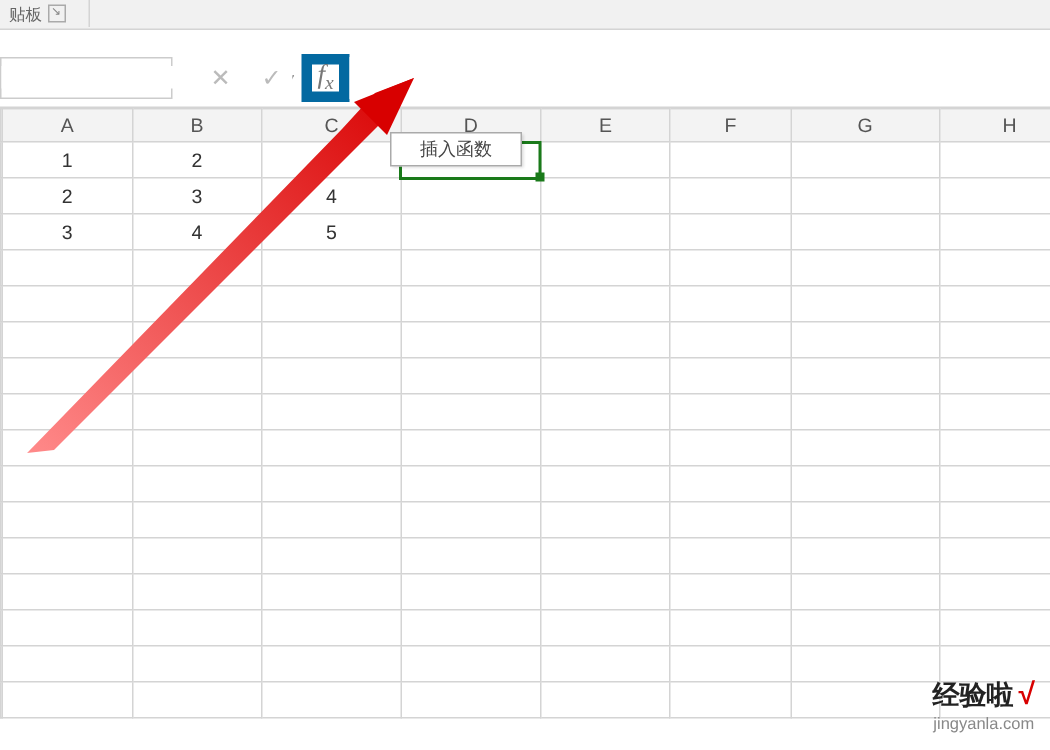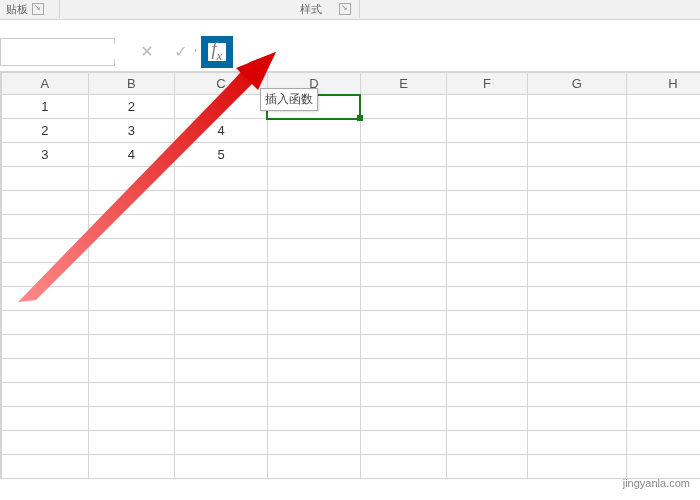--- a/index.html
+++ b/index.html
@@ -13,20 +13,21 @@
       position: relative;
     }
     
     .ribbon {
       height: 20px;
       background: #f1f1f1;
       border-bottom: 1px solid #d4d4d4;
       display: flex;
       align-items: flex-start;
       position: relative;
+      gap: 32px;
     }
     .ribbon-group {
       display: flex;
       align-items: center;
       height: 18px;
       border-right: 1px solid #d4d4d4;
       position: relative;
       color: #666;
       font-size: 11px;
     }
@@ -158,21 +159,21 @@
       height: 6px;
       background: #1a7a1a;
     }
     
     .tooltip {
       position: absolute;
       left: 260px;
       top: 88px;
       background: #fff;
       border: 1px solid #aaa;
-      padding: 2px 4px;
+      padding: 2px 19px;
       font-size: 12px;
       color: #444;
       box-shadow: 1px 1px 2px rgba(0,0,0,0.15);
       z-index: 10;
     }
     
     .arrow {
       position: absolute;
       top: 42px;
       left: 18px;
@@ -197,33 +198,30 @@
       color: #222;
     }
     .watermark .check {
       color: #d80000;
       font-size: 20px;
       font-weight: bold;
     }
     .watermark .url {
       font-size: 11px;
       color: #888;
+      text-align: center;
     }
   </style>
 </head>
 <body>
 
 <div class="ribbon">
   <div class="ribbon-group grp-clipboard">
     <span class="ribbon-label">贴板</span>
     <span class="ribbon-launcher"></span>
-  </div>
-  <div class="ribbon-group grp-styles">
-    <span class="ribbon-label" style="margin-left:240px">样式</span>
-    <span class="ribbon-launcher" style="position:absolute;right:4px"></span>
   </div>
 </div>
 
 <div class="formula-row">
   <div class="namebox-wrap">
     <input class="namebox-input" value="" style="">
     <span class="namebox-dd">▼</span>
   </div>
   <div class="fb-sep"></div>
   <div class="fb-btns">
@@ -446,14 +444,18 @@
     <linearGradient id="arr" x1="0" y1="1" x2="1" y2="0">
       <stop offset="0%" stop-color="#ff8a8a"></stop>
       <stop offset="100%" stop-color="#d80000"></stop>
     </linearGradient>
   </defs>
   <polygon points="0,260 18,258 240,36 258,10 232,20 210,44 2,258" fill="url(#arr)"></polygon>
   <polygon points="258,10 218,26 240,48" fill="#d80000"></polygon>
 </svg>
 
 <div class="watermark">
+  <div>
+    <span class="brand">经验啦</span>
+    <span class="check">√</span>
+  </div>
   <div class="url">jingyanla.com</div>
 </div>
 
 </body></html>

